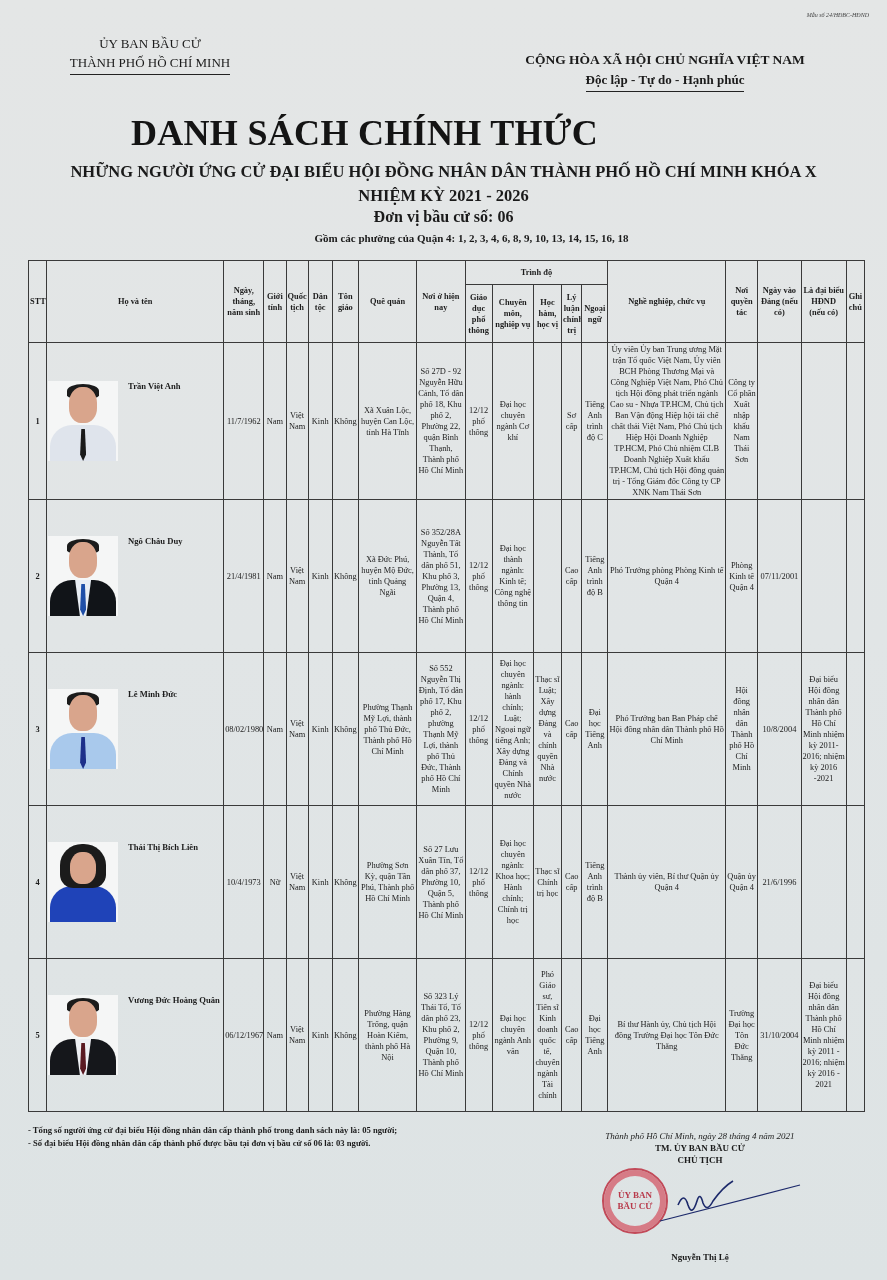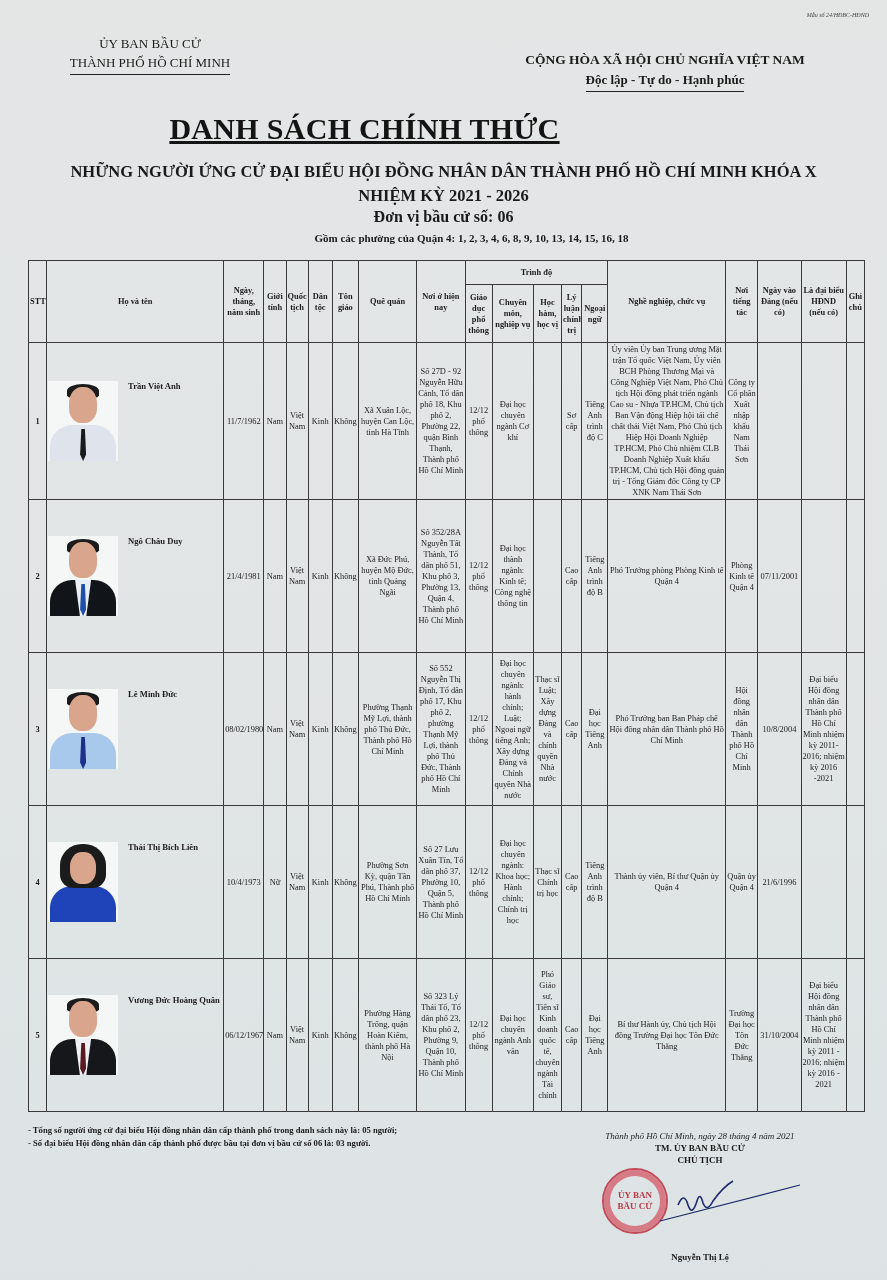--- a/index.html
+++ b/index.html
@@ -23,21 +23,21 @@
     font-size: 13px; line-height: 19px; color: #1b1b1b;
   }
   .hdr-left .u { display: inline-block; border-bottom: 1px solid #222; padding-bottom: 2px; }
   .hdr-right {
     position: absolute; left: 500px; top: 38px; width: 330px; text-align: center;
     font-size: 13.5px; line-height: 20px; font-weight: bold; color: #1b1b1b; margin-top: 12px;
   }
   .hdr-right .motto { display: inline-block; border-bottom: 1px solid #222; padding-bottom: 1px; font-size: 13px; }
   .title {
     position: absolute; left: 0; width: 729px; top: 112px; text-align: center;
-    font-size: 30px; font-weight: bold; letter-spacing: 0.3px; color: #141414; text-decoration: underline;
+    font-size: 36px; font-weight: bold; letter-spacing: 0.3px; color: #141414;
   }
   .subtitle {
     position: absolute; left: 0; width: 887px; top: 160px; text-align: center;
     font-size: 16.5px; font-weight: bold; line-height: 24px; color: #1a1a1a;
   }
   .unit {
     position: absolute; left: 0; width: 887px; top: 208px; text-align: center;
     font-size: 16px; font-weight: bold;
   }
   .wards {
@@ -136,21 +136,21 @@
         <th rowspan="2">Họ và tên</th>
         <th rowspan="2">Ngày, tháng, năm sinh</th>
         <th rowspan="2">Giới tính</th>
         <th rowspan="2">Quốc tịch</th>
         <th rowspan="2">Dân tộc</th>
         <th rowspan="2">Tôn giáo</th>
         <th rowspan="2">Quê quán</th>
         <th rowspan="2">Nơi ở hiện nay</th>
         <th colspan="5">Trình độ</th>
         <th rowspan="2">Nghề nghiệp, chức vụ</th>
-        <th rowspan="2">Nơi tiếng tác</th>
+        <th rowspan="2">Nơi quyền tác</th>
         <th rowspan="2">Ngày vào Đảng (nếu có)</th>
         <th rowspan="2">Là đại biểu HĐND (nếu có)</th>
         <th rowspan="2">Ghi chú</th>
       </tr>
       <tr style="height:58px">
         <th>Giáo dục phổ thông</th>
         <th>Chuyên môn, nghiệp vụ</th>
         <th>Học hàm, học vị</th>
         <th>Lý luận chính trị</th>
         <th>Ngoại ngữ</th>

